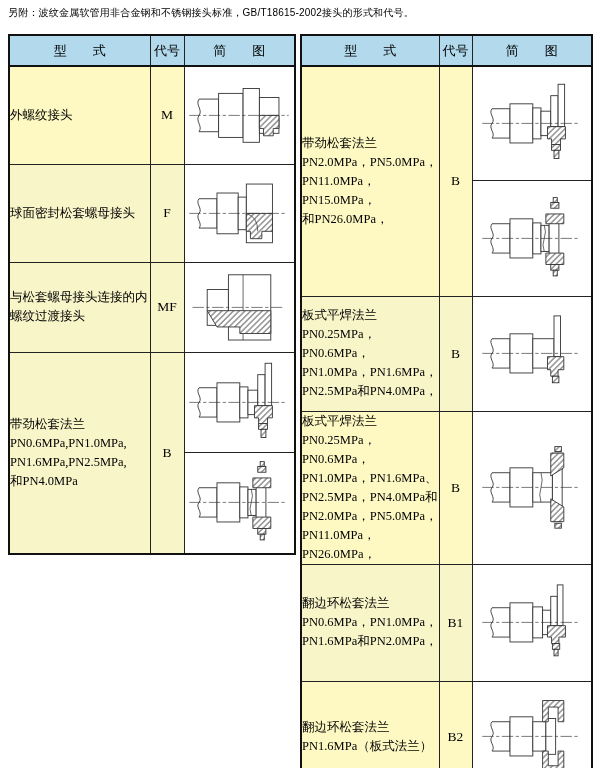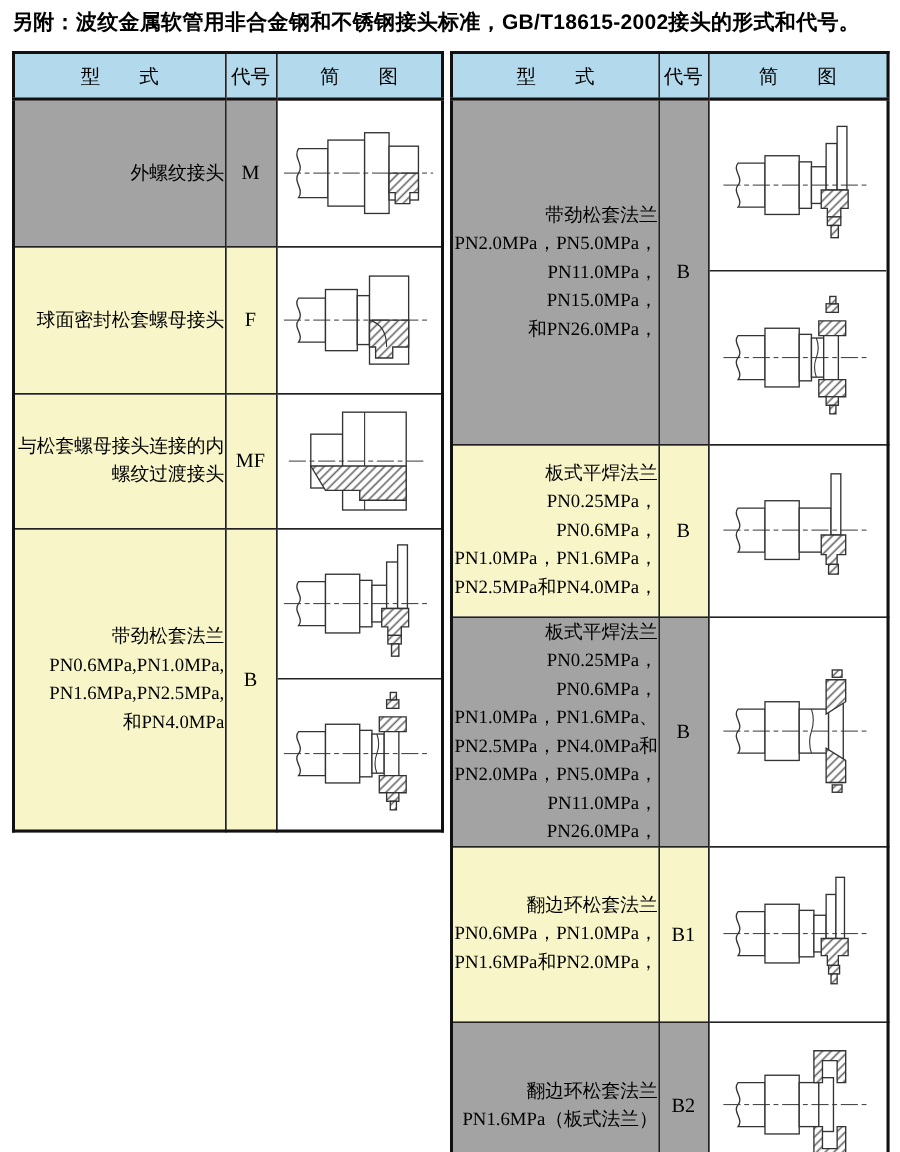--- a/index.html
+++ b/index.html
@@ -4,31 +4,31 @@
 <style>
   html,body{margin:0;padding:0;}
   body{
     width:600px;height:768px;position:relative;background:#ffffff;
     font-family:"Liberation Serif","DejaVu Serif",serif;color:#000;
     overflow:hidden;
   }
   .title{
     position:absolute;top:6px;left:8px;width:584px;
     font-family:"Liberation Sans","DejaVu Sans",sans-serif;
-    font-weight:bold;font-size:14px;letter-spacing:0.2px;white-space:nowrap;
+    font-weight:normal;font-size:10px;letter-spacing:0.2px;white-space:nowrap;
   }
   .tables{position:absolute;top:34px;left:8px;display:flex;gap:4px;align-items:flex-start;}
-  table.ftable{border-collapse:collapse;table-layout:fixed;border:2px solid #111;background:#a3a3a3;}
+  table.ftable{border-collapse:collapse;table-layout:fixed;border:2px solid #111;background:#fef9c3;}
   table.ftable th,table.ftable td{border:1.5px solid #222;padding:0;overflow:hidden;}
   table.ftable thead th{
     background:#b2daec;height:29px;font-weight:normal;font-size:13px;
     text-align:center;vertical-align:middle;border-bottom:2.5px solid #111;
   }
   td.type{
-    font-size:12.5px;line-height:1.52;text-align:right;vertical-align:middle;
+    font-size:12.5px;line-height:1.52;text-align:left;vertical-align:middle;
     padding:4px 4px 4px 7px;white-space:pre-line;
   }
   td.code{text-align:center;vertical-align:middle;font-size:13.5px;}
   tr.hl td.type,tr.hl td.code{background:#f8f5c9;}
   td.diag{background:#fff;text-align:center;vertical-align:middle;padding:2px;}
   td.diag svg{display:block;margin:0 auto;width:106px;}
   td.diag.split{padding:0;}
   td.diag.split .sub{display:flex;align-items:center;justify-content:center;}
   td.diag.split .sub + .sub{border-top:1.5px solid #222;}
   .cl{stroke:#333;stroke-width:0.8;stroke-dasharray:14 3 4 3;fill:none;}

